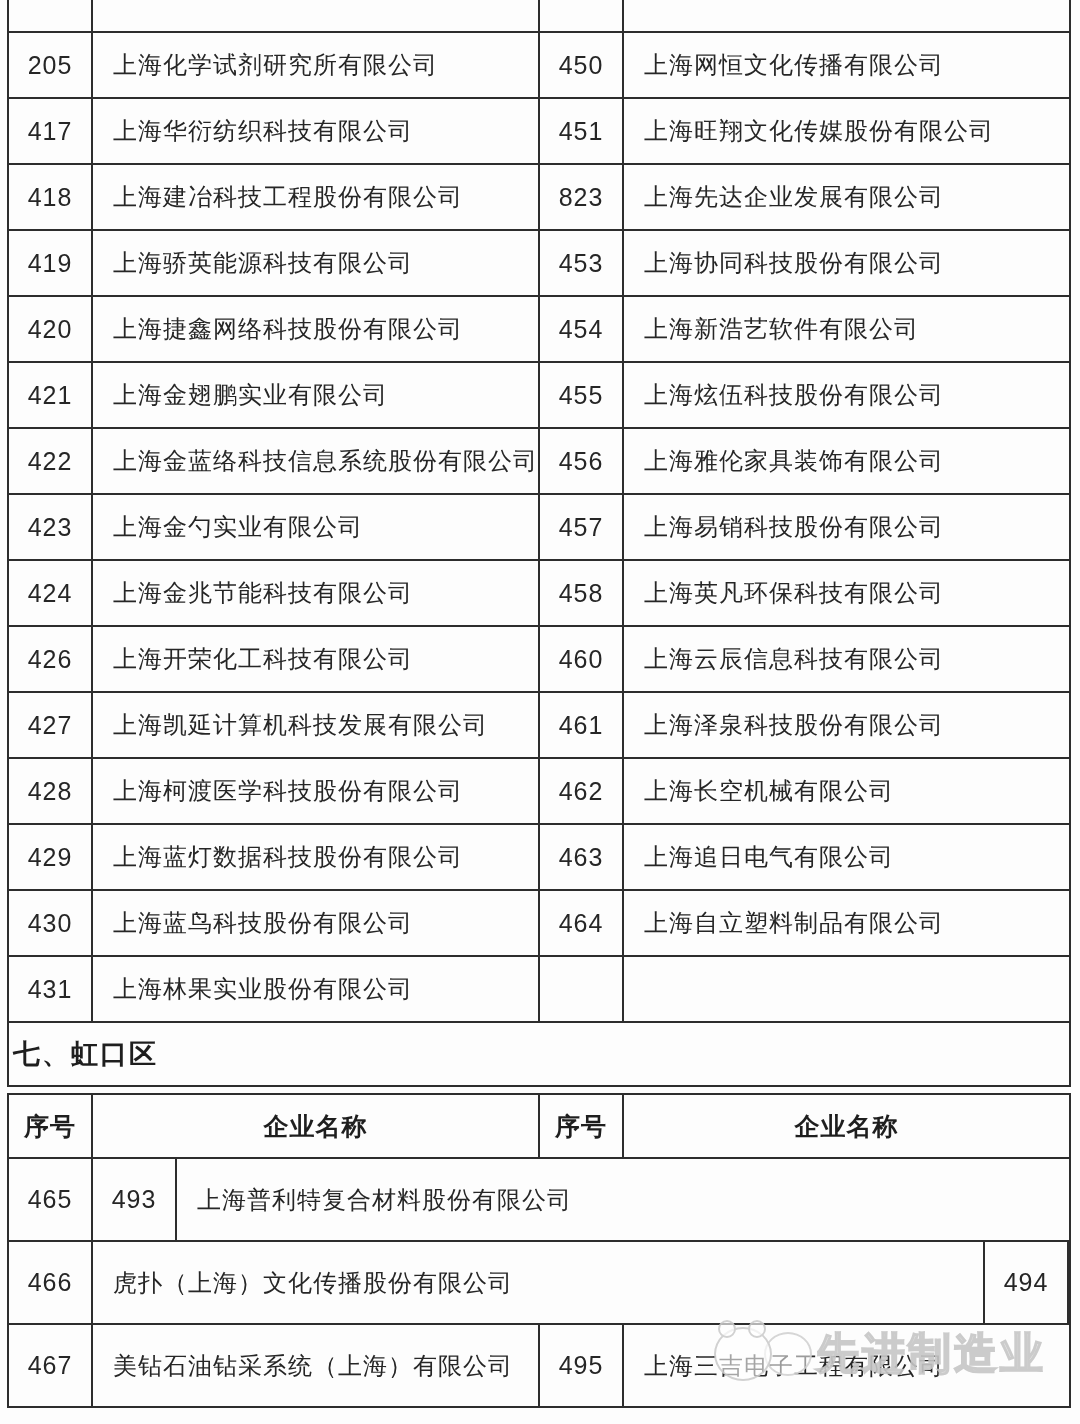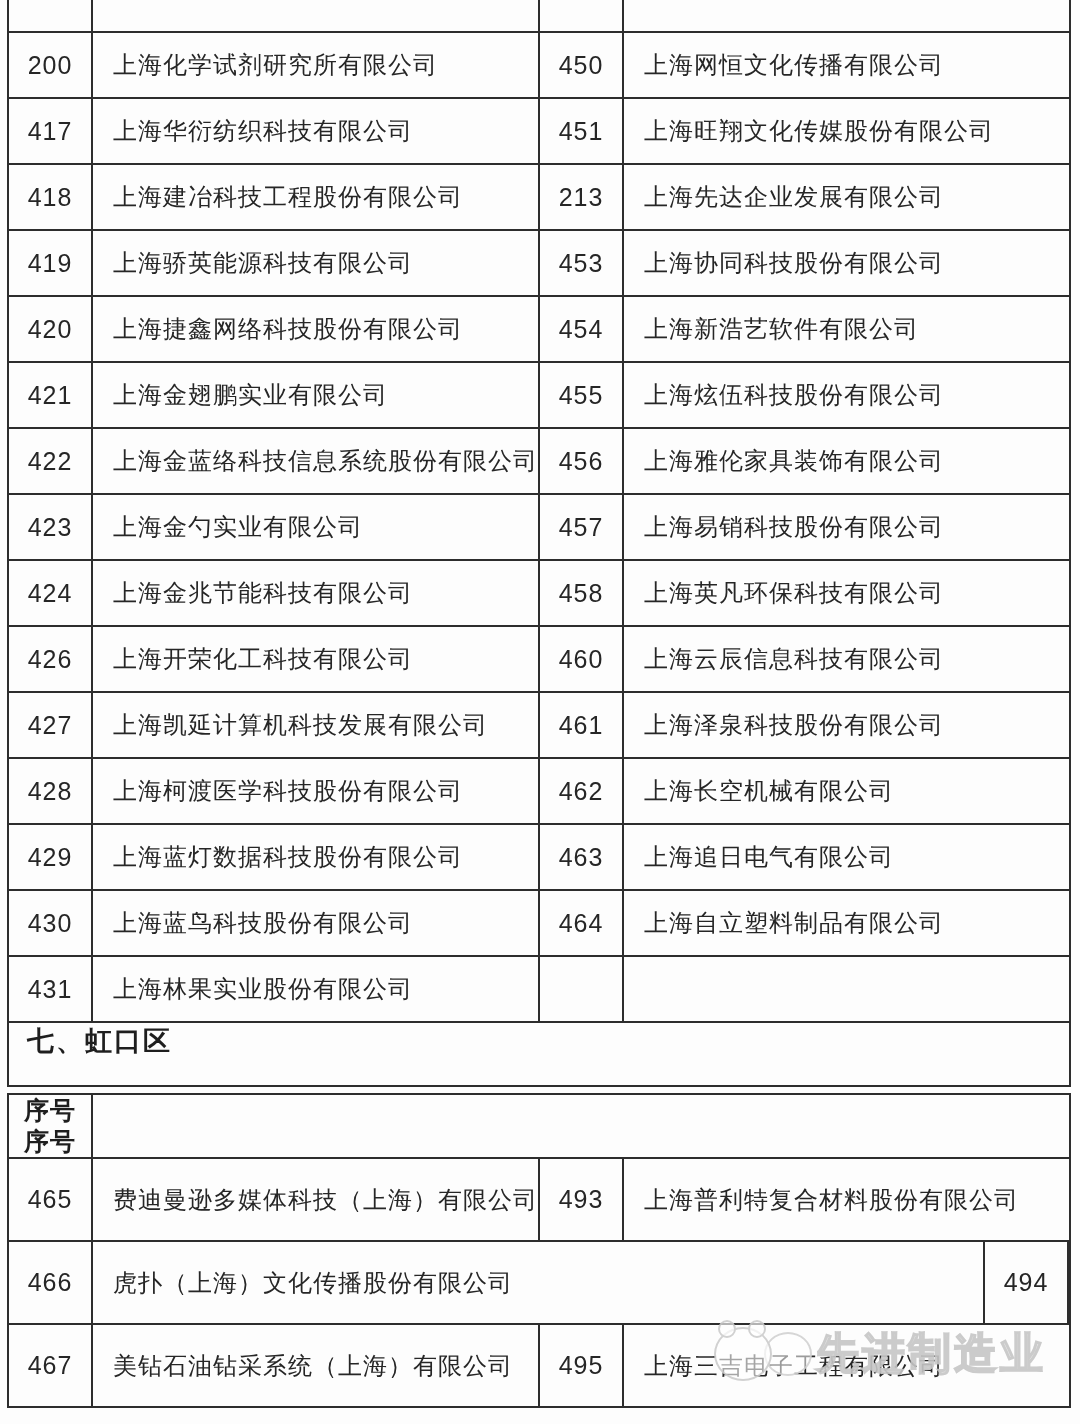--- a/index.html
+++ b/index.html
@@ -19,26 +19,26 @@
   .row{display:flex;height:66px;box-sizing:border-box;border-bottom:2px solid #2d2d2d;}
   .row.cut{height:33px;}
   .t2 .row{height:83px;}
   .c{box-sizing:border-box;display:flex;align-items:center;height:100%;overflow:hidden;white-space:nowrap;}
   .c.num{width:84px;justify-content:center;border-right:2px solid #2d2d2d;font-size:25px;letter-spacing:1px;}
   .c.name{flex:1 1 0;padding-left:20px;font-size:24px;letter-spacing:1px;border-right:2px solid #2d2d2d;}
   .c.name.last{border-right:none;}
   .section{
     margin-left:7px;width:1064px;height:64px;box-sizing:border-box;
     border-left:2px solid #2d2d2d;border-right:2px solid #2d2d2d;border-bottom:2px solid #2d2d2d;
-    display:flex;padding-left:18px;
+    display:flex;align-items:center;padding-left:4px;
     font-size:27px;font-weight:bold;color:#1e1e1e;letter-spacing:2px;
   }
   .gap{height:6px;}
   .t2{border-top:2px solid #2d2d2d;}
-  .row.head{height:64px;font-weight:bold;flex-direction:column;}
+  .row.head{height:64px;font-weight:bold;}
   .row.head .c{justify-content:center;padding-left:0;font-size:25px;color:#1e1e1e;letter-spacing:1px;}
   .watermark{
     position:absolute;right:34px;bottom:39px;height:62px;
     display:flex;align-items:center;z-index:5;opacity:0.9;
   }
   .wm-logo{
     position:relative;width:54px;height:50px;margin-right:-8px;
     border:2px solid #cdcdcd;border-radius:50%;
     background:rgba(255,255,255,0.65);
   }
@@ -67,35 +67,35 @@
 
   <div class="tbl t1">
     <div class="row cut">
       <div class="c num"></div>
       <div class="c name"></div>
       <div class="c num"></div>
       <div class="c name last"></div>
     </div>
 
     <div class="row">
-      <div class="c num">200</div>
+      <div class="c num">205</div>
       <div class="c name">上海化学试剂研究所有限公司</div>
       <div class="c num">450</div>
       <div class="c name last">上海网恒文化传播有限公司</div>
     </div>
     <div class="row">
       <div class="c num">417</div>
       <div class="c name">上海华衍纺织科技有限公司</div>
       <div class="c num">451</div>
       <div class="c name last">上海旺翔文化传媒股份有限公司</div>
     </div>
     <div class="row">
       <div class="c num">418</div>
       <div class="c name">上海建冶科技工程股份有限公司</div>
-      <div class="c num">213</div>
+      <div class="c num">823</div>
       <div class="c name last">上海先达企业发展有限公司</div>
     </div>
     <div class="row">
       <div class="c num">419</div>
       <div class="c name">上海骄英能源科技有限公司</div>
       <div class="c num">453</div>
       <div class="c name last">上海协同科技股份有限公司</div>
     </div>
     <div class="row">
       <div class="c num">420</div>
@@ -173,21 +173,20 @@
 
   <div class="tbl t2">
     <div class="row head">
       <div class="c num">序号</div>
       <div class="c name">企业名称</div>
       <div class="c num">序号</div>
       <div class="c name last">企业名称</div>
     </div>
     <div class="row">
       <div class="c num">465</div>
-      <div class="c name">费迪曼逊多媒体科技（上海）有限公司</div>
       <div class="c num">493</div>
       <div class="c name last">上海普利特复合材料股份有限公司</div>
     </div>
     <div class="row">
       <div class="c num">466</div>
       <div class="c name">虎扑（上海）文化传播股份有限公司</div>
       <div class="c num">494</div>
     </div>
     <div class="row">
       <div class="c num">467</div>

